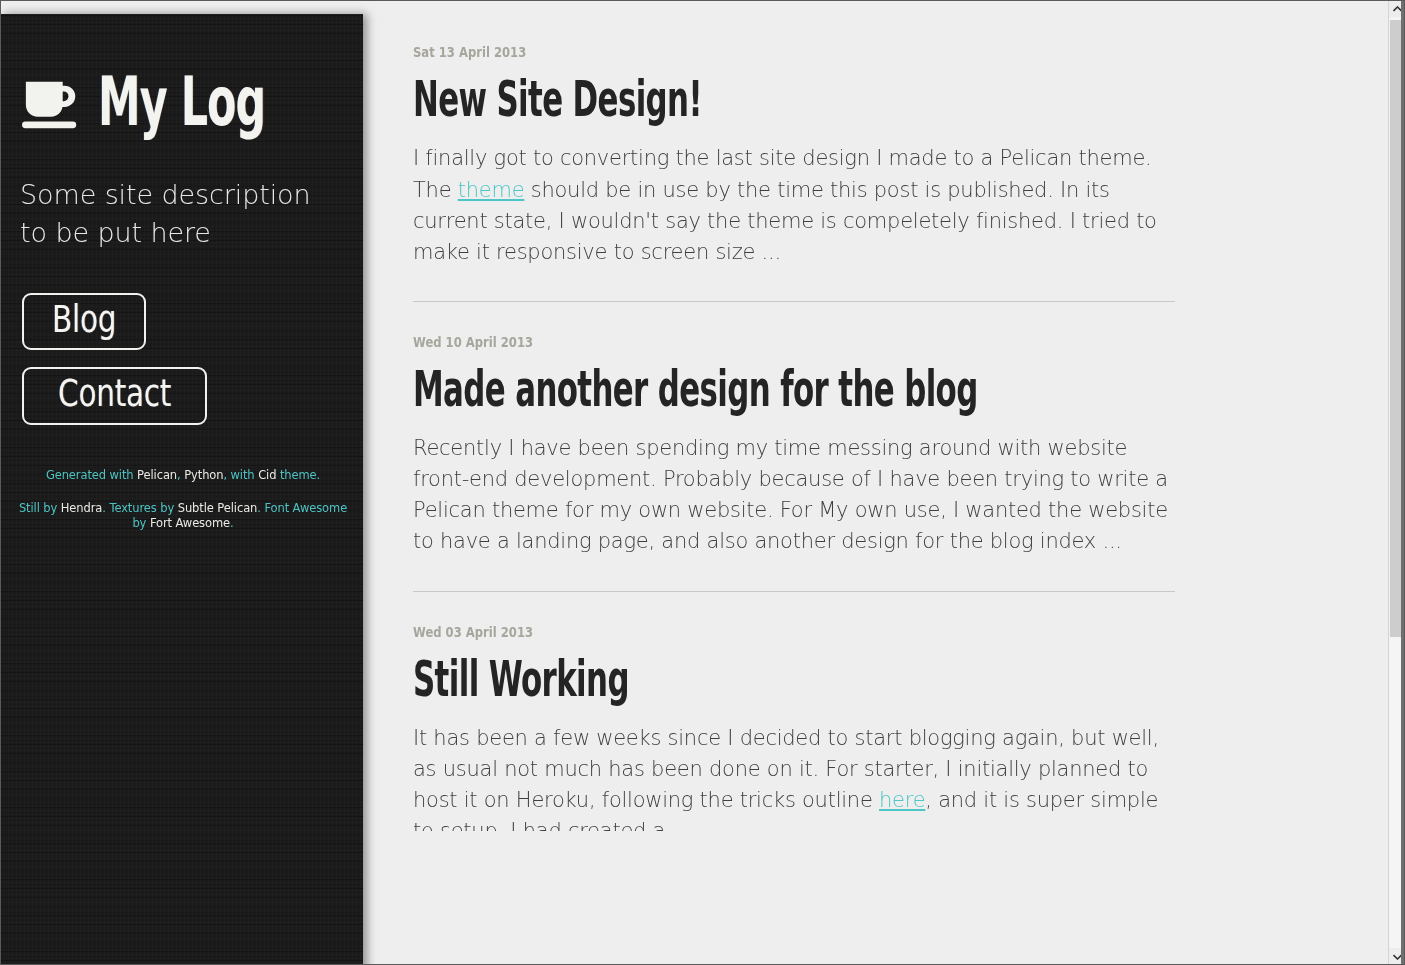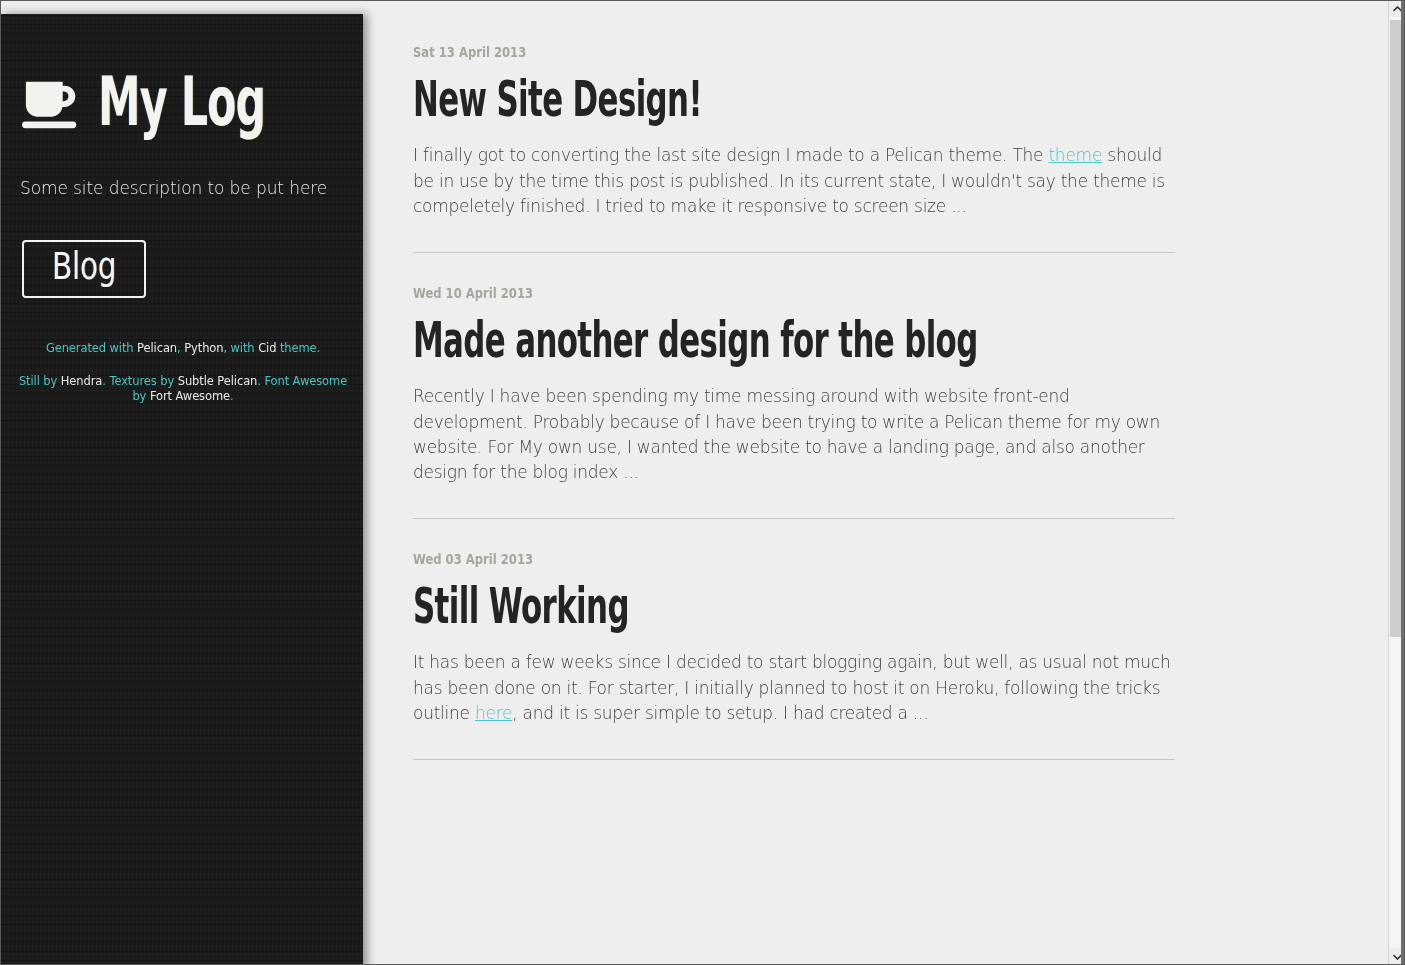--- a/index.html
+++ b/index.html
@@ -70,37 +70,37 @@
     transform-origin: left center;
     white-space: nowrap;
     text-shadow: 1px 0 0 rgba(255,160,80,0.28), -1px 0 0 rgba(70,140,255,0.28);
   }
 
   #site-description {
     margin-top: 38px;
     margin-left: 2px;
     width: 320px;
     font-family: "DejaVu Sans", sans-serif;
-    font-size: 17px;
+    font-size: 27px;
     line-height: 1.42;
     font-weight: 300;
     color: #e7e7e3;
     letter-spacing: -0.1px;
   }
 
   
   #site-nav {
     margin-top: 40px;
     margin-left: 4px;
   }
 
   .nav-button {
     display: inline-block;
     border: 2px solid #f2f2ee;
-    border-radius: 4px;
+    border-radius: 9px;
     color: #f4f4f0;
     background: transparent;
     padding: 4px 20px 8px 20px;
     margin-bottom: 17px;
     font-family: "DejaVu Sans", sans-serif;
     font-size: 37px;
     line-height: 1.12;
     font-weight: normal;
     letter-spacing: -0.4px;
     text-decoration: none;
@@ -174,21 +174,21 @@
     transform-origin: left center;
     white-space: nowrap;
     cursor: pointer;
   }
   .article-title-link { color: inherit; text-decoration: none; }
 
   .article-summary {
     margin-top: 18px;
     width: 762px;
     font-family: "DejaVu Sans", sans-serif;
-    font-size: 17px;
+    font-size: 21px;
     line-height: 1.48;
     font-weight: 300;
     color: #3f3f3f;
     letter-spacing: -0.25px;
   }
 
   .article-summary .inline-link {
     color: #4cc6c6;
     text-decoration: underline;
     cursor: pointer;
@@ -278,20 +278,25 @@
     </div>
 
     <p id="site-description">Some site description to be put here</p>
 
     <nav id="site-nav">
       <div class="nav-row">
         <a class="nav-button">
           <span class="nav-button-inner">Blog</span>
         </a>
       </div>
+      <div class="nav-row">
+        <a class="nav-button">
+          <span class="nav-button-inner">Contact</span>
+        </a>
+      </div>
     </nav>
 
     <div id="sidebar-credits">
       <div class="credit-line"><span>Generated with </span><a class="credit-link">Pelican</a><span>, </span><a class="credit-link">Python</a><span>, with </span><a class="credit-link">Cid</a><span> theme.</span></div>
 
       <div class="credit-line"><span>Still by </span><a class="credit-link">Hendra</a><span>. Textures by </span><a class="credit-link">Subtle Pelican</a><span>. Font Awesome by </span><a class="credit-link">Fort Awesome</a><span>.</span></div>
     </div>
   </aside>
 
   <main id="content-area">

